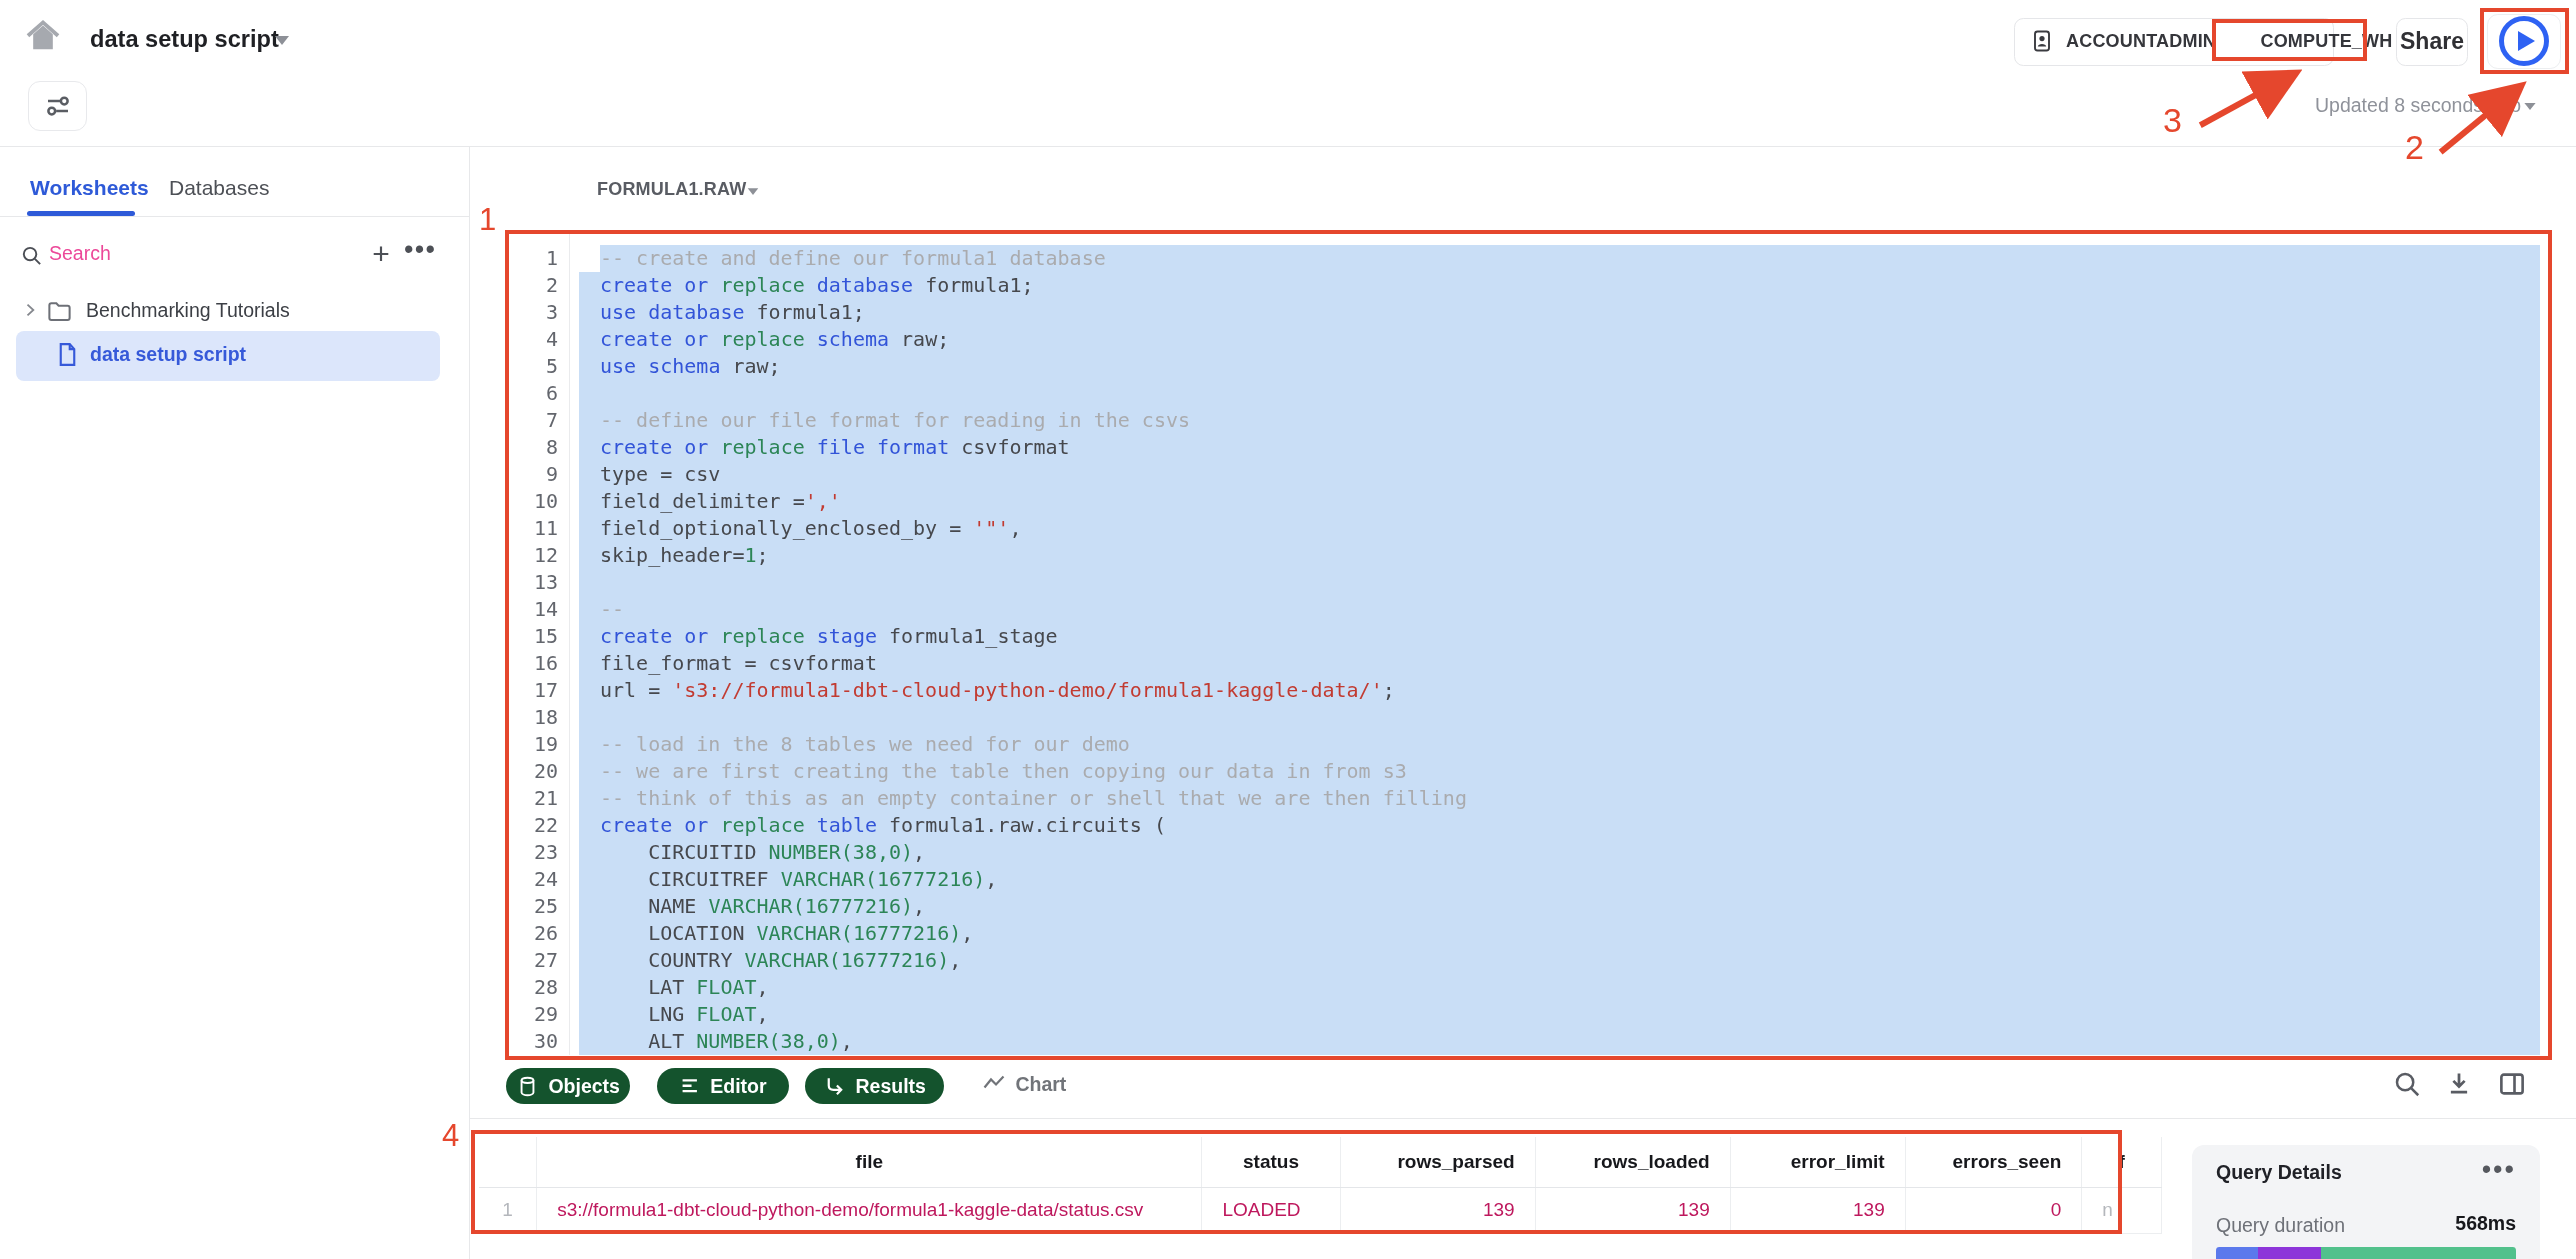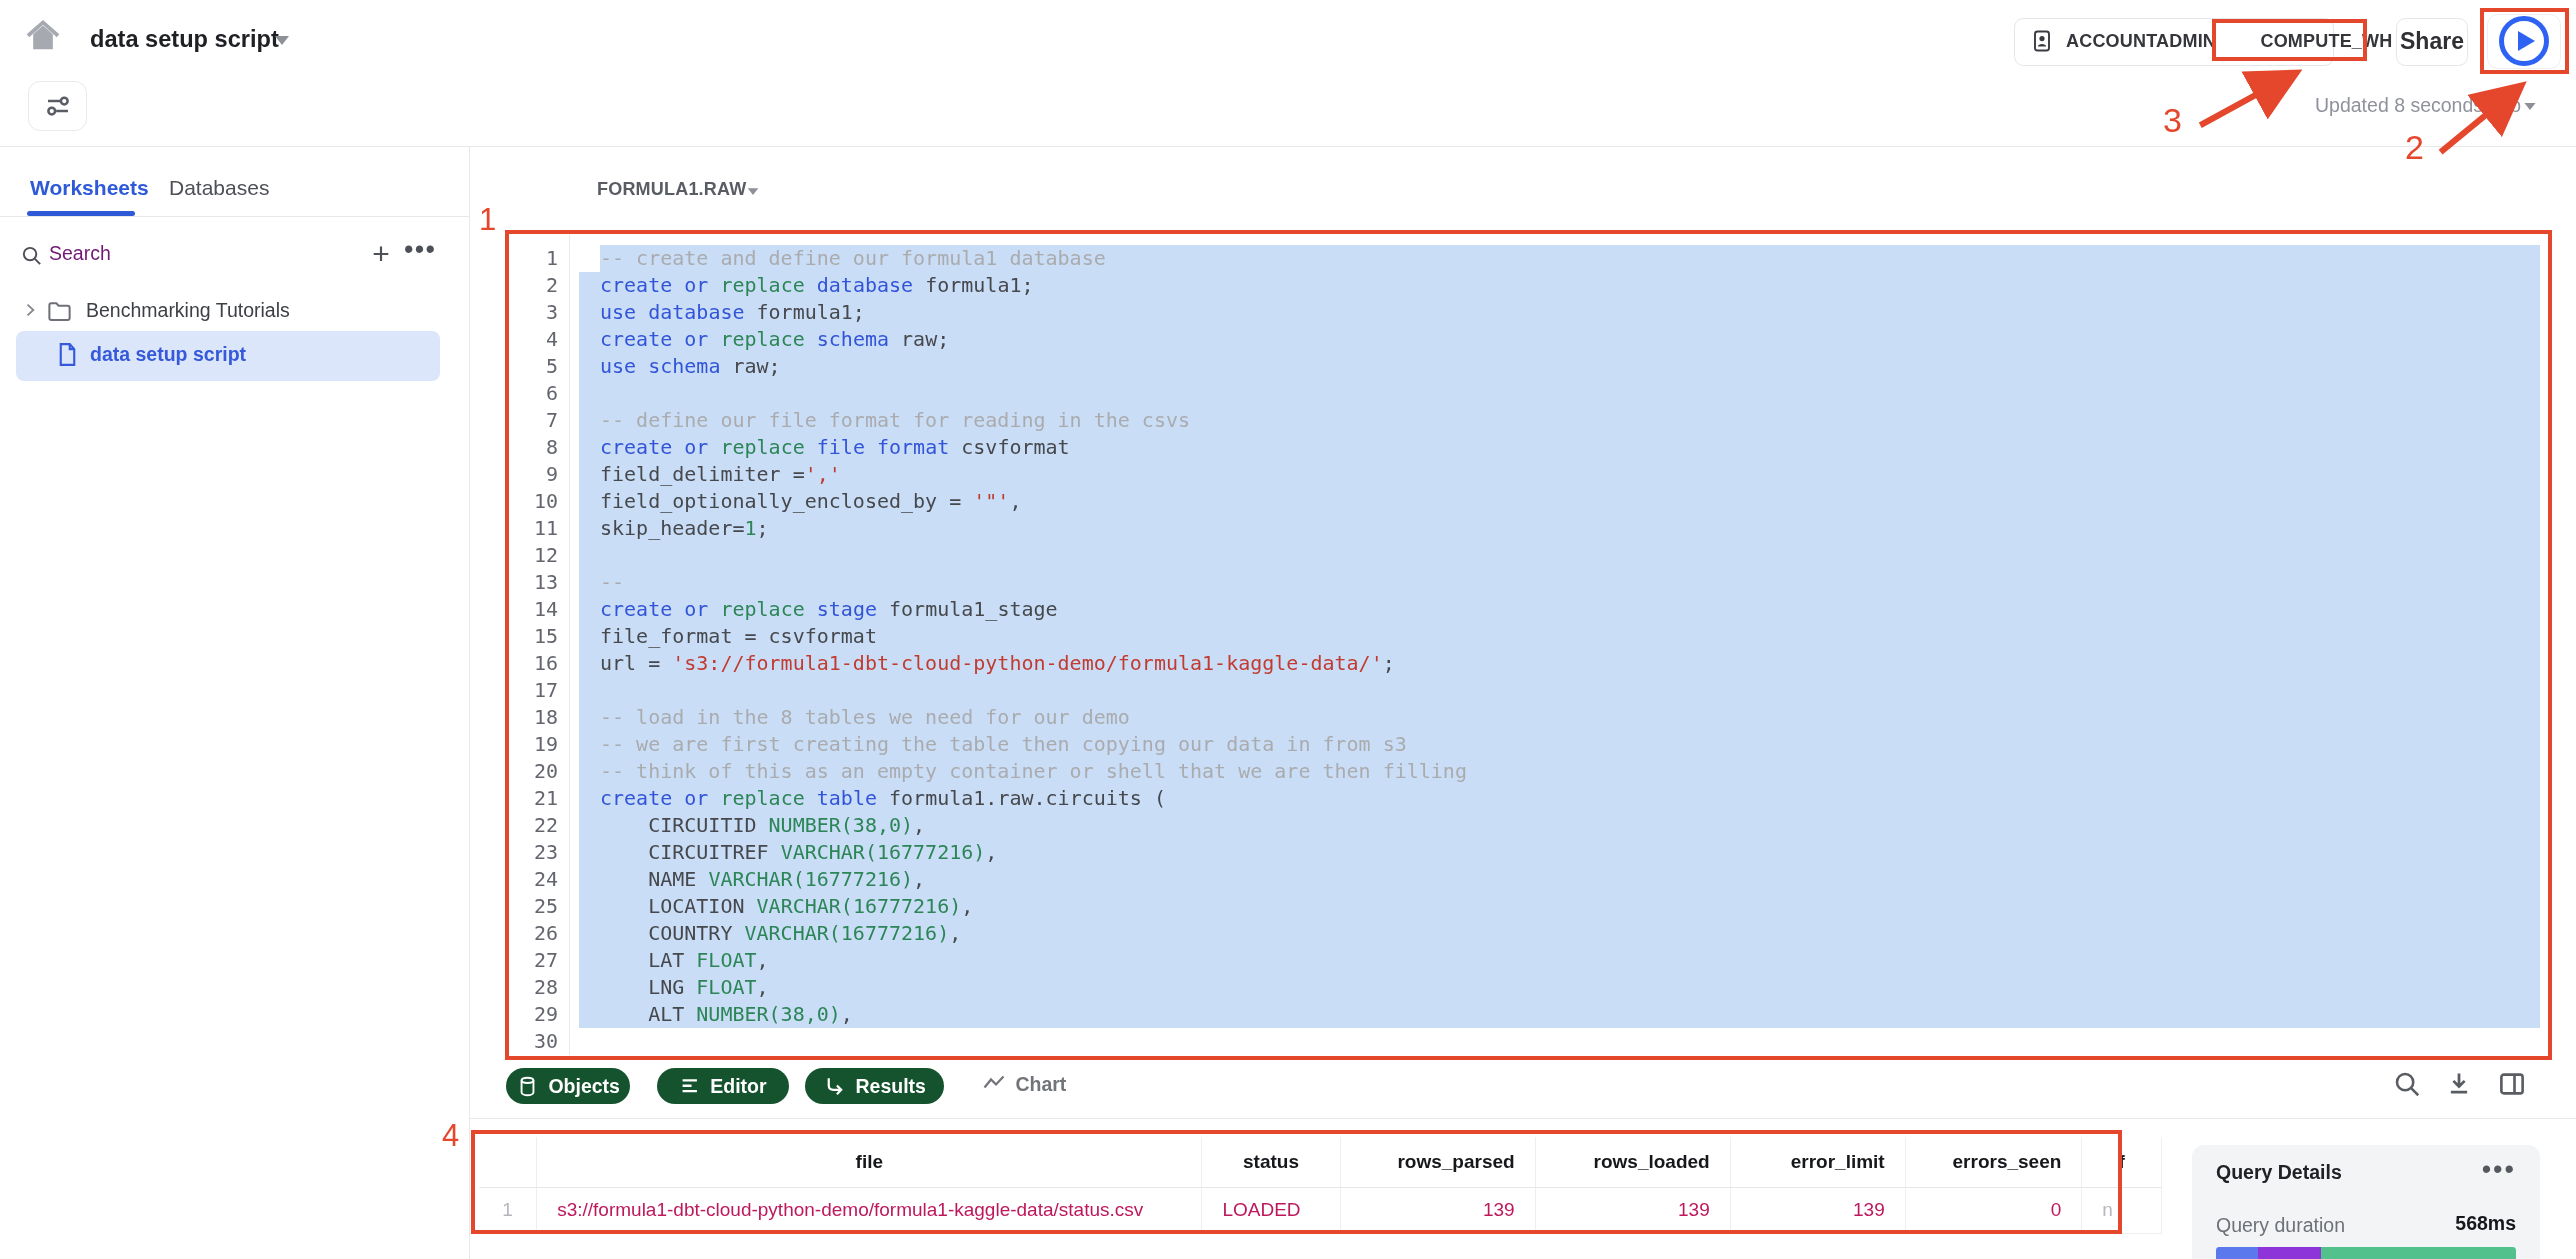--- a/index.html
+++ b/index.html
@@ -36,21 +36,21 @@
   .updated { position:absolute; left:2315px; top:94px; font-size:19.5px; color:#8f929a; }
   .updated-caret { position:absolute; left:2523px; top:102px; transform:scale(.8); }
 
   
   .sidebar-divider { position:absolute; left:469px; top:147px; width:1.3px; height:1112px; background:#e7e8ea; }
   .tab { position:absolute; top:176px; font-size:21px; cursor:pointer; }
   .tab.active { color:#2e5ad8; font-weight:600; }
   .tab.idle { color:#4d5056; font-weight:500; }
   .tab-underline { position:absolute; left:27px; top:211px; width:108px; height:4.7px; background:#2e5ad8; border-radius:2.7px; }
   .tabs-divider { position:absolute; left:0; top:216px; width:469px; height:1.3px; background:#e7e8ea; }
-  .search-label { position:absolute; left:49px; top:242px; font-size:19.5px; color:#701a75; }
+  .search-label { position:absolute; left:49px; top:242px; font-size:19.5px; color:#ec4899; }
   .plus-btn { position:absolute; left:364px; top:237px; font-size:30px; color:#4d5056; font-weight:400; width:34px; text-align:center; }
   .dots-btn { position:absolute; left:404px; top:234px; font-size:27px; color:#4d5056; letter-spacing:1.3px; }
   .tree-folder-label { position:absolute; left:86px; top:299px; font-size:19.5px; color:#3c3f45; }
   .tree-selected { position:absolute; left:16px; top:331px; width:424px; height:50px; background:#dce6fb; border-radius:8px; }
   .tree-selected-label { position:absolute; left:90px; top:343px; font-size:19.5px; color:#3659d9; font-weight:600; }
 
   
   .ctx-selector { position:absolute; left:597px; top:179px; font-size:18px; font-weight:700; color:#595c63; letter-spacing:0.2px; }
   .ctx-caret { position:absolute; left:746px; top:187px; transform:scale(.75); }
 
@@ -222,20 +222,21 @@
   <div class="gutter-divider"></div>
   <div class="codelines">
       <div class="codeline first"><span class="txt"><span class="tk-c">-- create and define our formula1 database</span></span></div>
       <div class="codeline"><span class="txt"><span class="tk-k">create</span><span class="tk-p"> </span><span class="tk-k">or</span><span class="tk-p"> </span><span class="tk-r">replace</span><span class="tk-p"> </span><span class="tk-k">database</span><span class="tk-p"> formula1;</span></span></div>
       <div class="codeline"><span class="txt"><span class="tk-k">use</span><span class="tk-p"> </span><span class="tk-k">database</span><span class="tk-p"> formula1;</span></span></div>
       <div class="codeline"><span class="txt"><span class="tk-k">create</span><span class="tk-p"> </span><span class="tk-k">or</span><span class="tk-p"> </span><span class="tk-r">replace</span><span class="tk-p"> </span><span class="tk-k">schema</span><span class="tk-p"> raw;</span></span></div>
       <div class="codeline"><span class="txt"><span class="tk-k">use</span><span class="tk-p"> </span><span class="tk-k">schema</span><span class="tk-p"> raw;</span></span></div>
       <div class="codeline"><span class="txt"></span></div>
       <div class="codeline"><span class="txt"><span class="tk-c">-- define our file format for reading in the csvs</span></span></div>
       <div class="codeline"><span class="txt"><span class="tk-k">create</span><span class="tk-p"> </span><span class="tk-k">or</span><span class="tk-p"> </span><span class="tk-r">replace</span><span class="tk-p"> </span><span class="tk-k">file format</span><span class="tk-p"> csvformat</span></span></div>
+      <div class="codeline"><span class="txt"><span class="tk-p">type = csv</span></span></div>
       <div class="codeline"><span class="txt"><span class="tk-p">field_delimiter =</span><span class="tk-s">','</span></span></div>
       <div class="codeline"><span class="txt"><span class="tk-p">field_optionally_enclosed_by = </span><span class="tk-s">'"'</span><span class="tk-p">,</span></span></div>
       <div class="codeline"><span class="txt"><span class="tk-p">skip_header=</span><span class="tk-n">1</span><span class="tk-p">;</span></span></div>
       <div class="codeline"><span class="txt"></span></div>
       <div class="codeline"><span class="txt"><span class="tk-c">--</span></span></div>
       <div class="codeline"><span class="txt"><span class="tk-k">create</span><span class="tk-p"> </span><span class="tk-k">or</span><span class="tk-p"> </span><span class="tk-r">replace</span><span class="tk-p"> </span><span class="tk-k">stage</span><span class="tk-p"> formula1_stage</span></span></div>
       <div class="codeline"><span class="txt"><span class="tk-p">file_format = csvformat</span></span></div>
       <div class="codeline"><span class="txt"><span class="tk-p">url = </span><span class="tk-s">'s3://formula1-dbt-cloud-python-demo/formula1-kaggle-data/'</span><span class="tk-p">;</span></span></div>
       <div class="codeline"><span class="txt"></span></div>
       <div class="codeline"><span class="txt"><span class="tk-c">-- load in the 8 tables we need for our demo</span></span></div>

